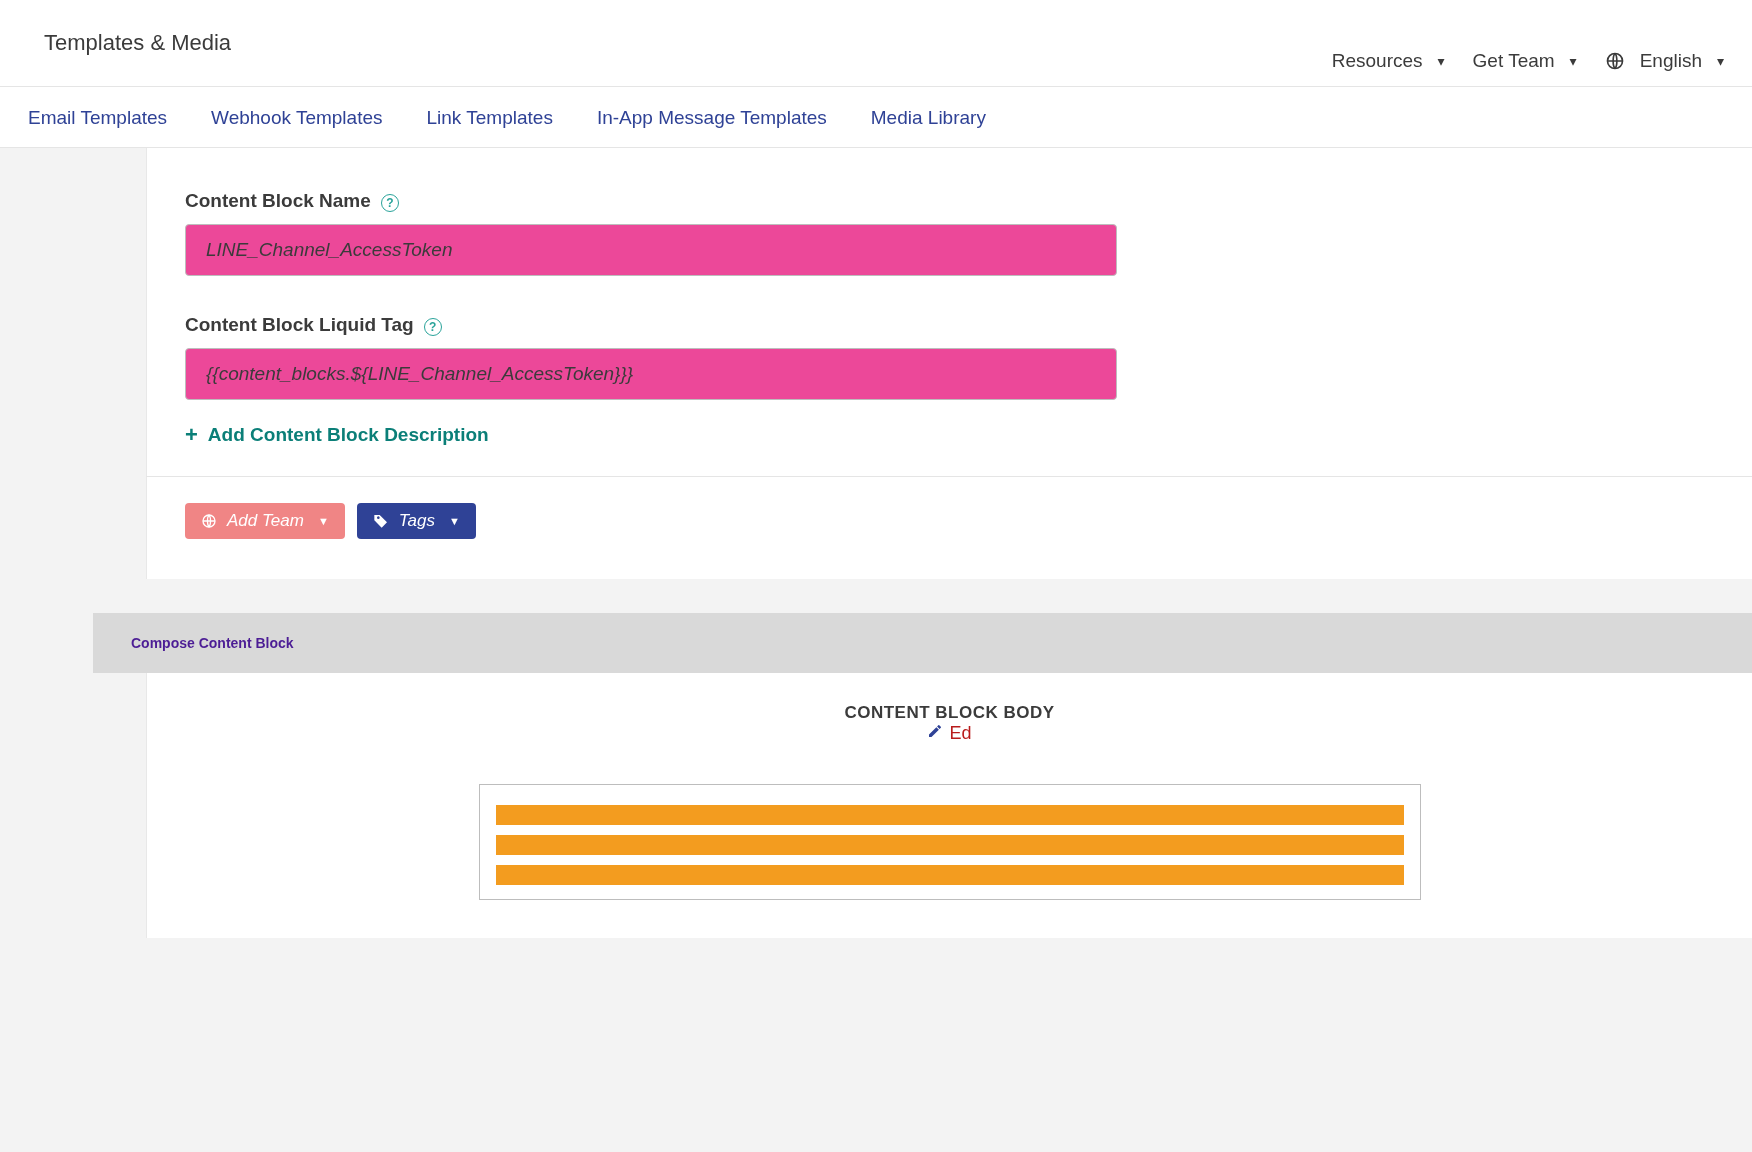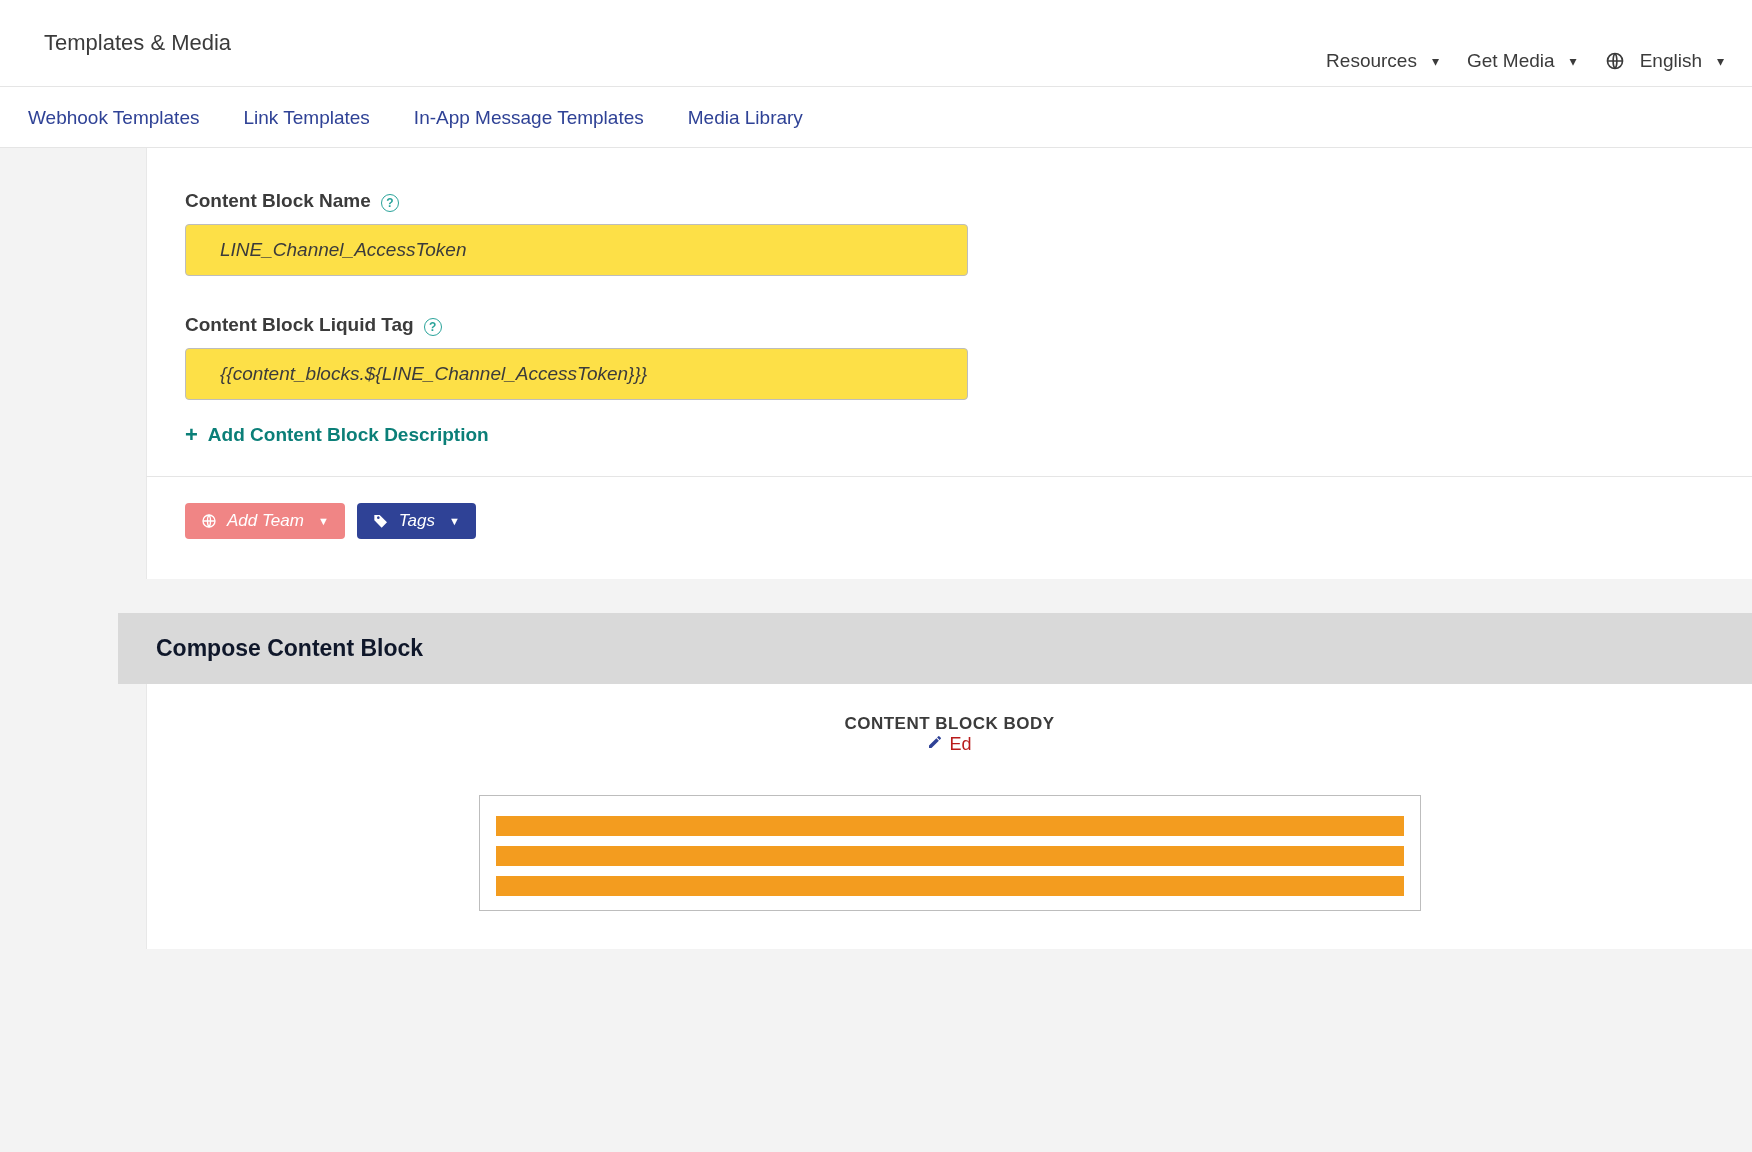--- a/index.html
+++ b/index.html
@@ -81,26 +81,26 @@
     align-items: flex-end;
     gap: 10px;
     margin-bottom: 12px;
   }
   .help-icon {
     display:inline-flex; align-items:center; justify-content:center;
     width:18px; height:18px; border:1.5px solid #29a39a; border-radius:50%;
     color:#29a39a; font-size:12px; line-height:1;
   }
   .input-box {
-    width: 783px;
+    width: 932px;
     max-width: 100%;
     border: 1px solid #bdbdbd;
-    background: #fde047;
+    background: #ec4899;
     border-radius: 4px;
-    padding: 14px 34px;
+    padding: 14px 20px;
     font-style: italic;
     font-size: 19px;
     color: #3b3b3b;
   }
   .block-spacer { height: 38px; }
   .add-desc {
     margin-top: 22px;
     color: #0b7f78;
     font-weight: 700;
     font-size: 19px;
@@ -124,24 +124,24 @@
     color:#fff; cursor:pointer;
   }
   .pill.team { background:#f08585; }
   .pill.tags { background:#2f4296; }
   .pill .car { font-size:11px; margin-left:4px; }
   .pill svg { width:16px; height:16px; display:block; }
   .pill.team svg, .pill.tags svg { fill:#fff; }
 
   
   .compose-header {
-    margin-left:118px;
+    margin-left:93px;
     background:#d9d9d9;
     padding: 22px 38px;
-    font-size:23px; font-weight:700; color:#0f172a;
+    font-size:14px; font-weight:700; color:#4c1d95;
   }
   .compose-body {
     margin-left:146px;
     background:#fff;
     padding: 30px 38px 38px 38px;
     border-left:1px solid #e8e8e8;
   }
   .body-row {
     display:flex; justify-content:space-between; align-items:center;
     margin-bottom: 40px;
@@ -170,37 +170,38 @@
 <body>
 
 <div class="topbar">
   <div class="topbar-title">Templates &amp; Media</div>
   <div class="topbar-right">
     <div class="top-link">
       <span>Resources</span>
       <span class="chev">▾</span>
     </div>
     <div class="top-link">
-      <span>Get Media</span>
+      <span>Get Team</span>
       <span class="chev">▾</span>
     </div>
     <div class="top-link">
       <span class="globe">
         <svg viewBox="0 0 24 24">
             <circle cx="12" cy="12" r="9" fill="none" stroke="#3b3b3b" stroke-width="2"></circle>
             <path d="M3 12h18M12 3c3 3 3 15 0 18M12 3c-3 3-3 15 0 18" fill="none" stroke="#3b3b3b" stroke-width="2"></path>
           </svg>
       </span>
       <span>English</span>
       <span class="chev">▾</span>
     </div>
   </div>
 </div>
 
 <div class="tabs">
+  <div class="tab">Email Templates</div>
   <div class="tab">Webhook Templates</div>
   <div class="tab">Link Templates</div>
   <div class="tab">In-App Message Templates</div>
   <div class="tab">Media Library</div>
 </div>
 
 <div class="page-outer">
 
   <div class="card">
     <div class="field-label">

